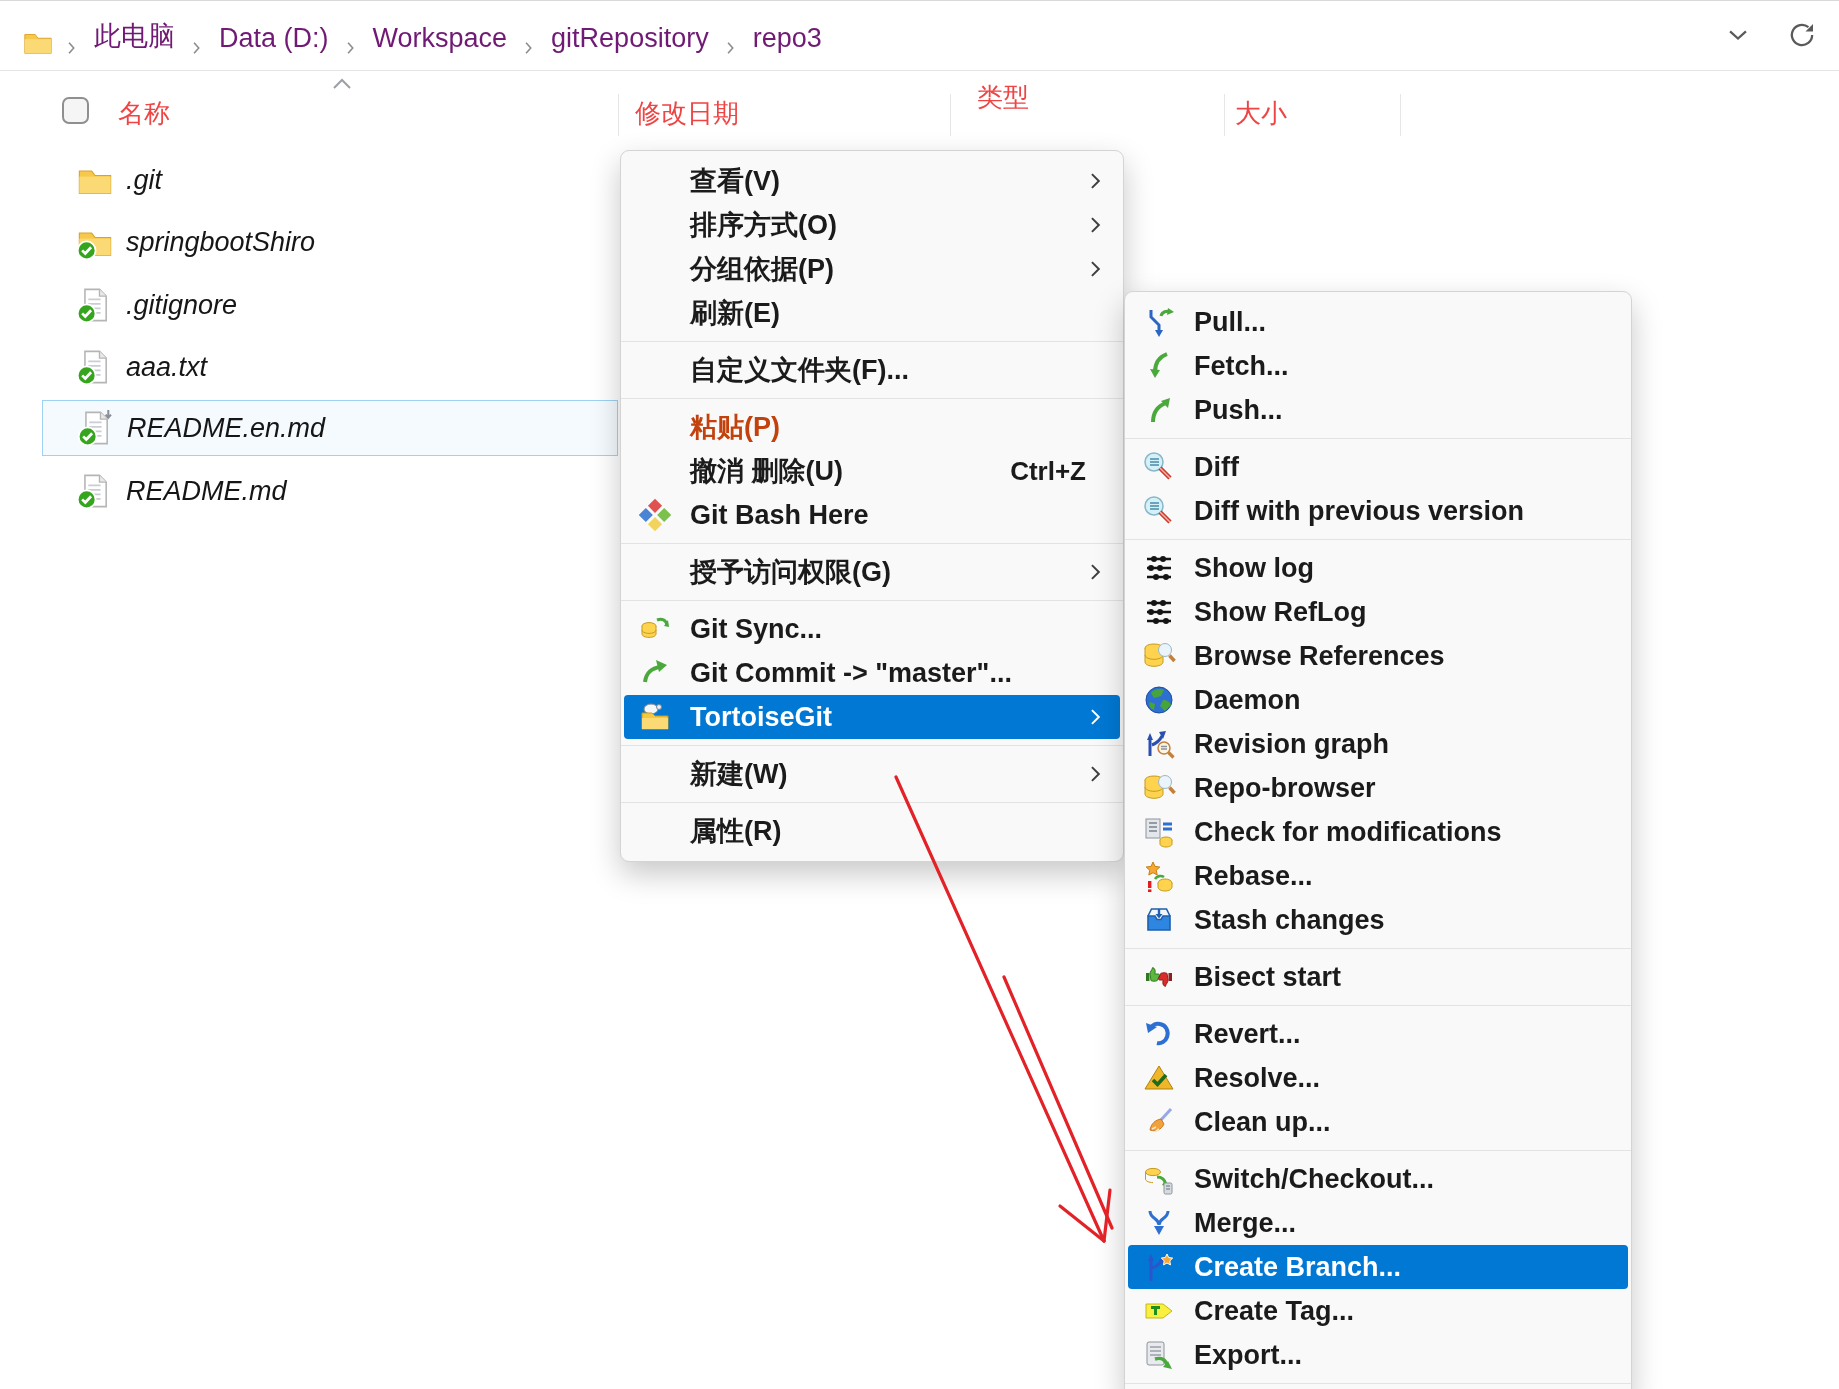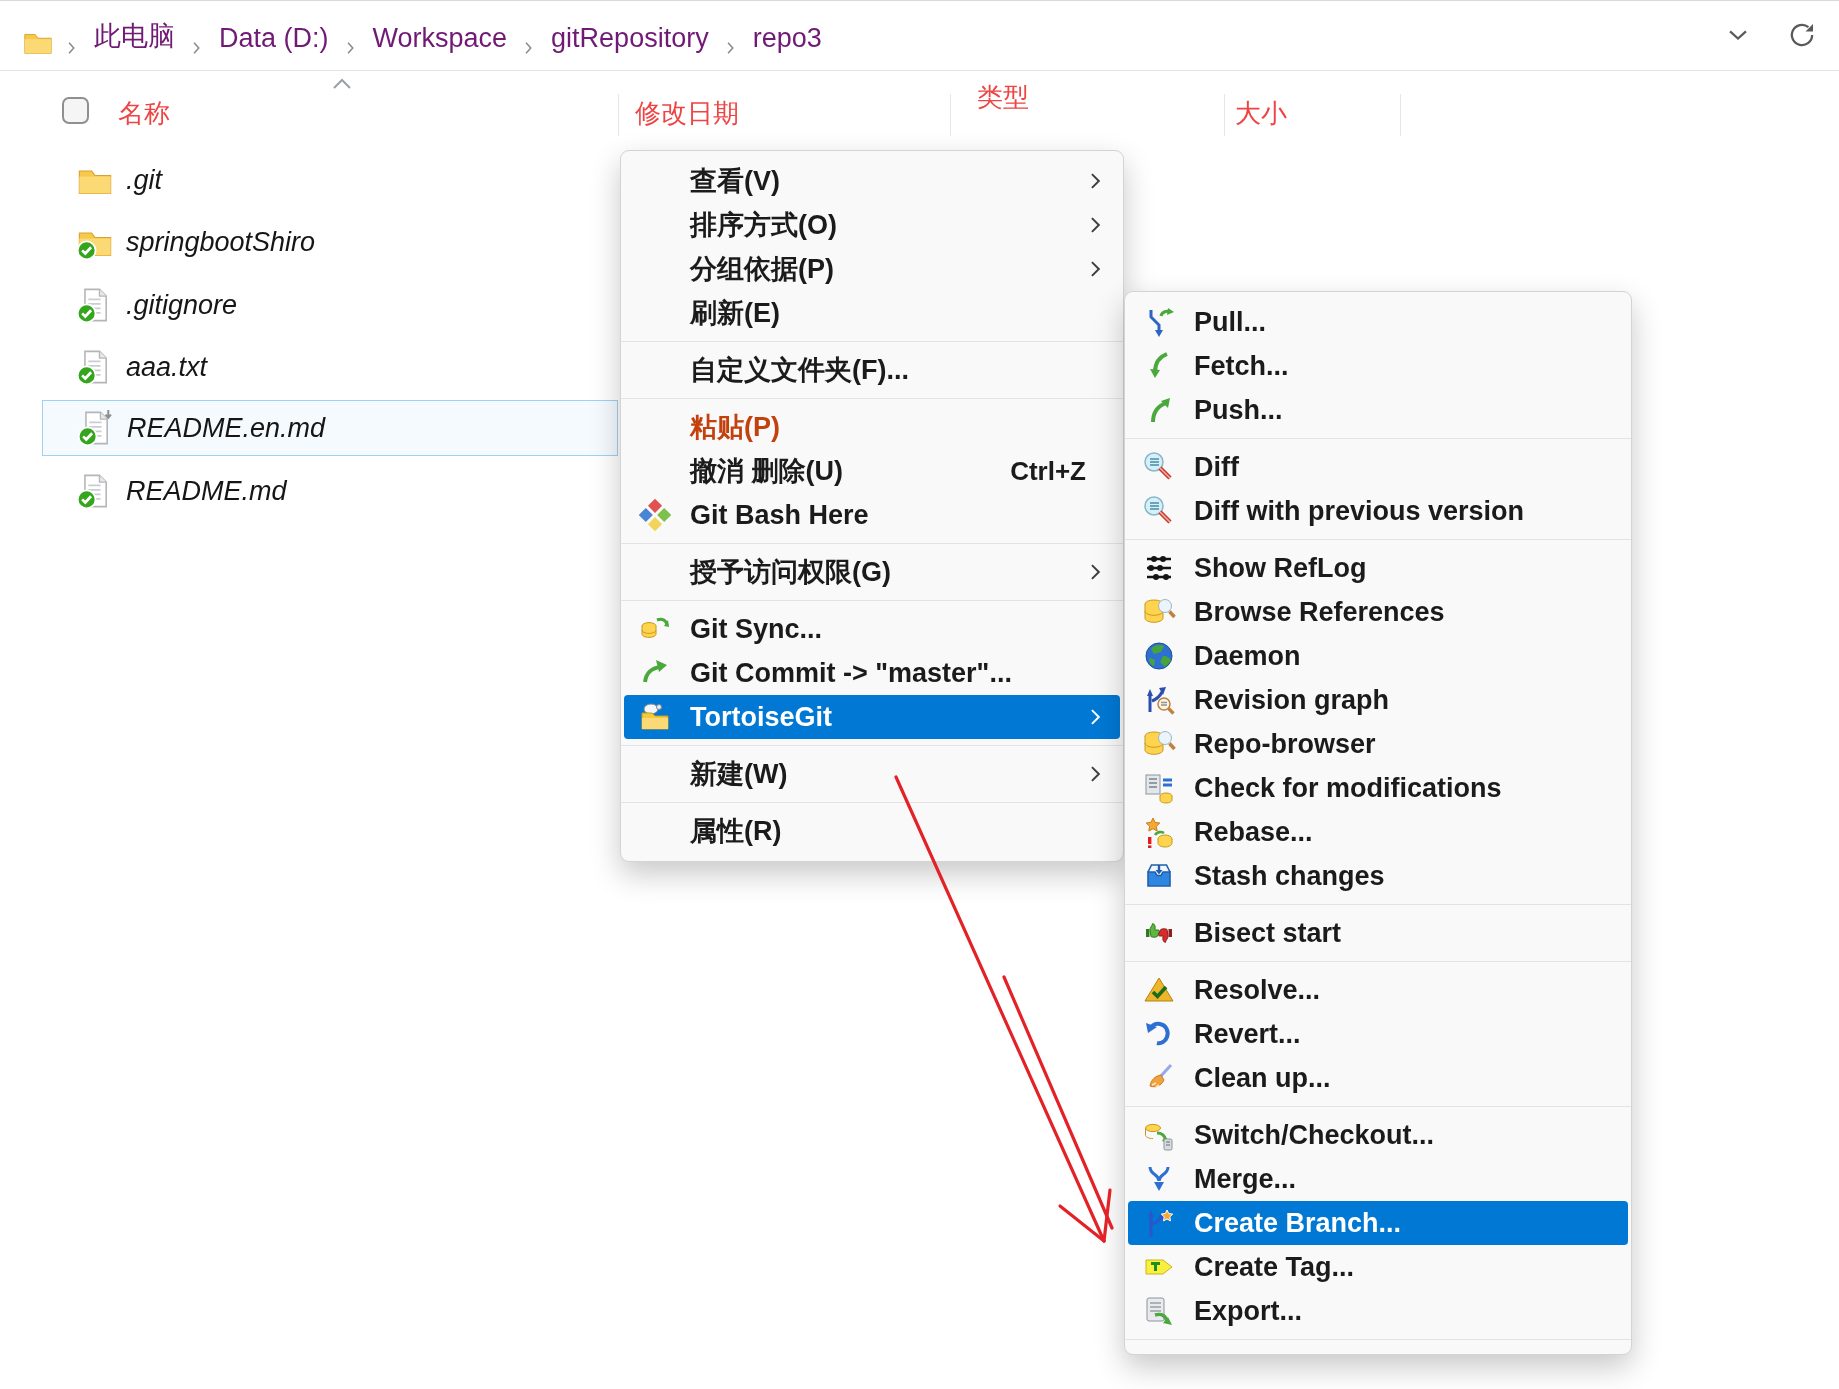--- a/index.html
+++ b/index.html
@@ -379,20 +379,34 @@
         <svg width="34" height="34" viewBox="0 0 34 34">
           <path d="M5 8h24M5 17h24M5 26h24" stroke="#141414" stroke-width="2.6"></path>
           <circle cx="12" cy="8" r="3" fill="#141414"></circle>
           <circle cx="21" cy="8" r="3" fill="#141414"></circle>
           <circle cx="9" cy="17" r="3" fill="#141414"></circle>
           <circle cx="18" cy="17" r="3" fill="#141414"></circle>
           <circle cx="14" cy="26" r="3" fill="#141414"></circle>
           <circle cx="24" cy="26" r="3" fill="#141414"></circle>
         </svg>
       </span>
+      <span class="mi-label">Show log</span>
+    </div>
+    <div class="menu-item">
+      <span class="mi-icon">
+        <svg width="34" height="34" viewBox="0 0 34 34">
+          <path d="M5 8h24M5 17h24M5 26h24" stroke="#141414" stroke-width="2.6"></path>
+          <circle cx="12" cy="8" r="3" fill="#141414"></circle>
+          <circle cx="21" cy="8" r="3" fill="#141414"></circle>
+          <circle cx="9" cy="17" r="3" fill="#141414"></circle>
+          <circle cx="18" cy="17" r="3" fill="#141414"></circle>
+          <circle cx="14" cy="26" r="3" fill="#141414"></circle>
+          <circle cx="24" cy="26" r="3" fill="#141414"></circle>
+        </svg>
+      </span>
       <span class="mi-label">Show RefLog</span>
     </div>
     <div class="menu-item">
       <span class="mi-icon">
         <svg width="34" height="34" viewBox="0 0 34 34">
           <ellipse cx="12" cy="9" rx="9" ry="4" fill="#ffd34d" stroke="#c39b21"></ellipse>
           <path d="M3 9v14c0 2.4 4 4.3 9 4.3s9-1.9 9-4.3V9" fill="#ffd34d" stroke="#c39b21"></path>
           <path d="M3 16c0 2.4 4 4.3 9 4.3s9-1.9 9-4.3" fill="none" stroke="#c39b21"></path>
           <circle cx="23" cy="11" r="6.5" fill="#eaf4fa" stroke="#9bb6c6"></circle>
           <path d="M27.5 16.5l5 5.5" stroke="#c2803c" stroke-width="3.5"></path>
@@ -482,34 +496,34 @@
           <path d="M30 21h-3.5v-8H30z" fill="#8f1f1f"></path>
           <path d="M26 20c0 2.6-1.8 3.4-2.6 6.4-2.6-.6-3-3.4-2.2-6.4h-3.6c-1.2 0-1.4-1.6-.6-2.4l1.8-4.2c1.8-.8 4.6-.8 6.2 0z" fill="#d92b2b" stroke="#8f1f1f"></path>
         </svg>
       </span>
       <span class="mi-label">Bisect start</span>
     </div>
     <div class="menu-sep"></div>
     <div class="menu-item">
       <span class="mi-icon">
         <svg width="34" height="34" viewBox="0 0 34 34">
+          <path d="M8 12c2-4 6-6 10-5 6 1 9 7 7 13-1.5 4.5-6 7-10 6" fill="none" stroke="#2e6fd2" stroke-width="4"></path>
+          <path d="M4 6l2 10 9-6z" fill="#2e6fd2"></path>
+        </svg>
+      </span>
+      <span class="mi-label">Revert...</span>
+    </div>
+    <div class="menu-item">
+      <span class="mi-icon">
+        <svg width="34" height="34" viewBox="0 0 34 34">
           <path d="M17 5l14 23H3z" fill="#f0b62a" stroke="#b3820e"></path>
           <path d="M11 19l4.5 4.5L24 14" fill="none" stroke="#1d6b1d" stroke-width="3.6"></path>
         </svg>
       </span>
       <span class="mi-label">Resolve...</span>
-    </div>
-    <div class="menu-item">
-      <span class="mi-icon">
-        <svg width="34" height="34" viewBox="0 0 34 34">
-          <path d="M8 12c2-4 6-6 10-5 6 1 9 7 7 13-1.5 4.5-6 7-10 6" fill="none" stroke="#2e6fd2" stroke-width="4"></path>
-          <path d="M4 6l2 10 9-6z" fill="#2e6fd2"></path>
-        </svg>
-      </span>
-      <span class="mi-label">Revert...</span>
     </div>
     <div class="menu-item">
       <span class="mi-icon">
         <svg width="34" height="34" viewBox="0 0 34 34">
           <path d="M29 4L18 16" stroke="#96a8e8" stroke-width="3"></path>
           <path d="M19 14c-6 1-10 5-11 11 6 2 11 0 14-6z" fill="#f2a23c" stroke="#c97a1f"></path>
           <path d="M10 24l4-2M13 27l4-3" stroke="#fde4c0" stroke-width="1.6"></path>
         </svg>
       </span>
       <span class="mi-label">Clean up...</span>

